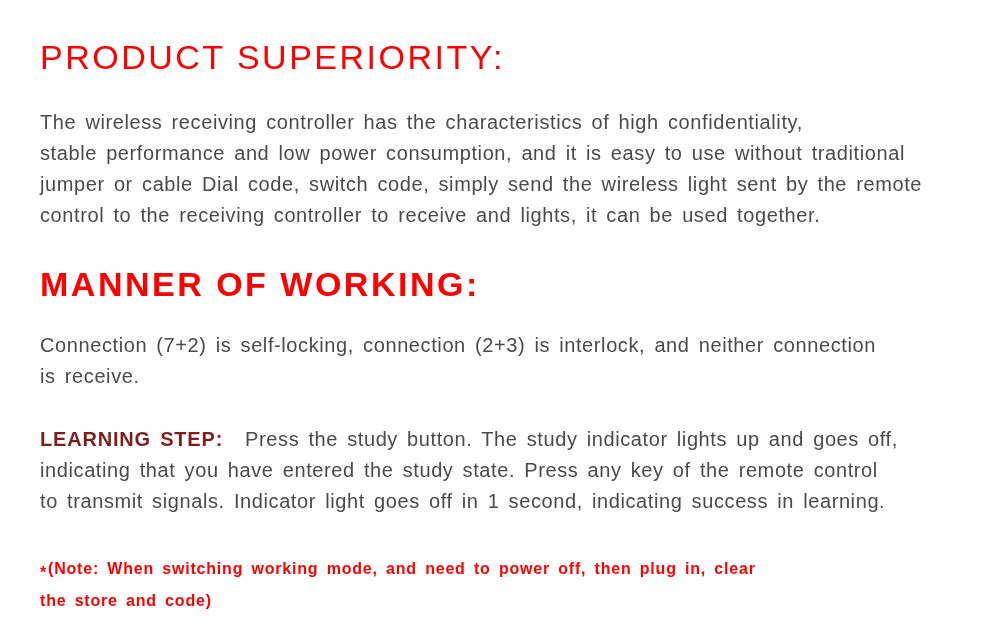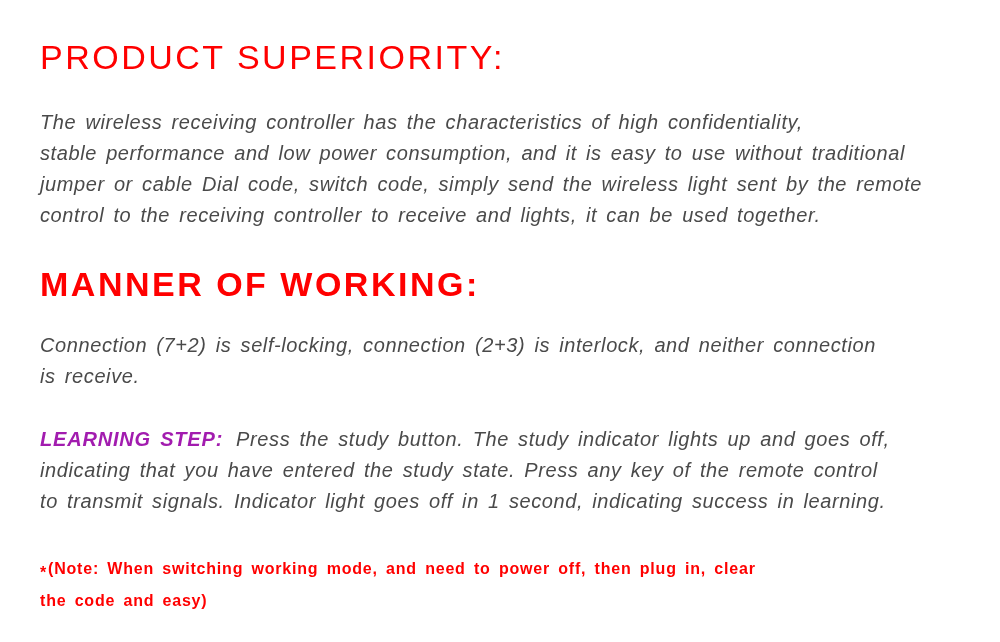--- a/index.html
+++ b/index.html
@@ -31,31 +31,30 @@
     font-weight: bold;
   }
   .para {
     margin: 0;
     color: #4a4a4a;
     font-size: 20px;
     font-weight: 400;
     letter-spacing: 0.6px;
     word-spacing: 3px;
     line-height: 31px;
-    font-style: italic;
   }
   .para-1 { margin-top: 30px; }
   .para-2 { margin-top: 26px; }
   .para-3 { margin-top: 32px; }
   .line { white-space: nowrap; }
   .step-label {
-    color: #a21caf;
+    color: #7f1d1d;
     font-weight: 700;
     letter-spacing: 0.8px;
-    margin-right: 13px;
+    margin-right: 22px;
   }
   .note {
     margin-top: 36px;
     color: #ff0000;
     font-size: 16px;
     font-weight: 600;
     letter-spacing: 0.8px;
     word-spacing: 3px;
     line-height: 32px;
   }
@@ -91,16 +90,16 @@
       <span class="step-label">LEARNING STEP:</span><span>Press the study button. The study indicator lights up and goes off,</span>
     </div>
     <div class="line">indicating that you have entered the study state. Press any key of the remote control</div>
     <div class="line">to transmit signals. Indicator light goes off in 1 second, indicating success in learning.</div>
   </div>
 
   <div class="note">
     <div class="line">
       <span class="note-star">*</span><span>(Note: When switching working mode, and need to power off, then plug in, clear</span>
     </div>
-    <div class="line">the code and easy)</div>
+    <div class="line">the store and code)</div>
   </div>
 
 </div>
 
 </body></html>

